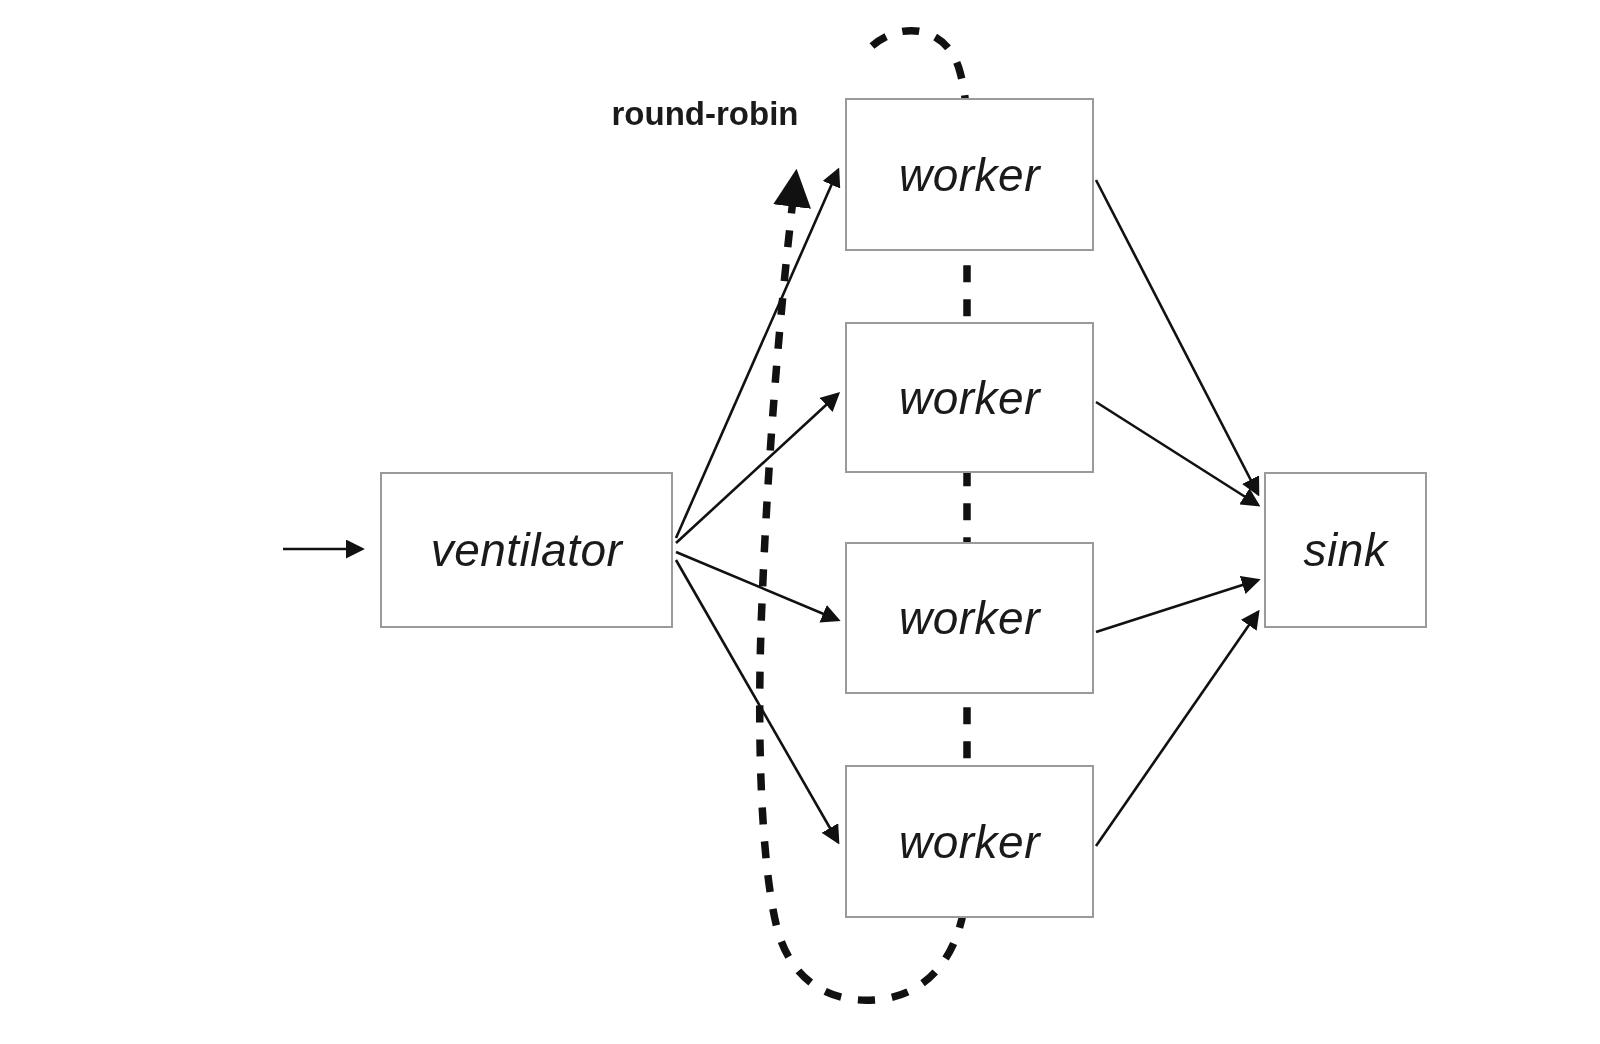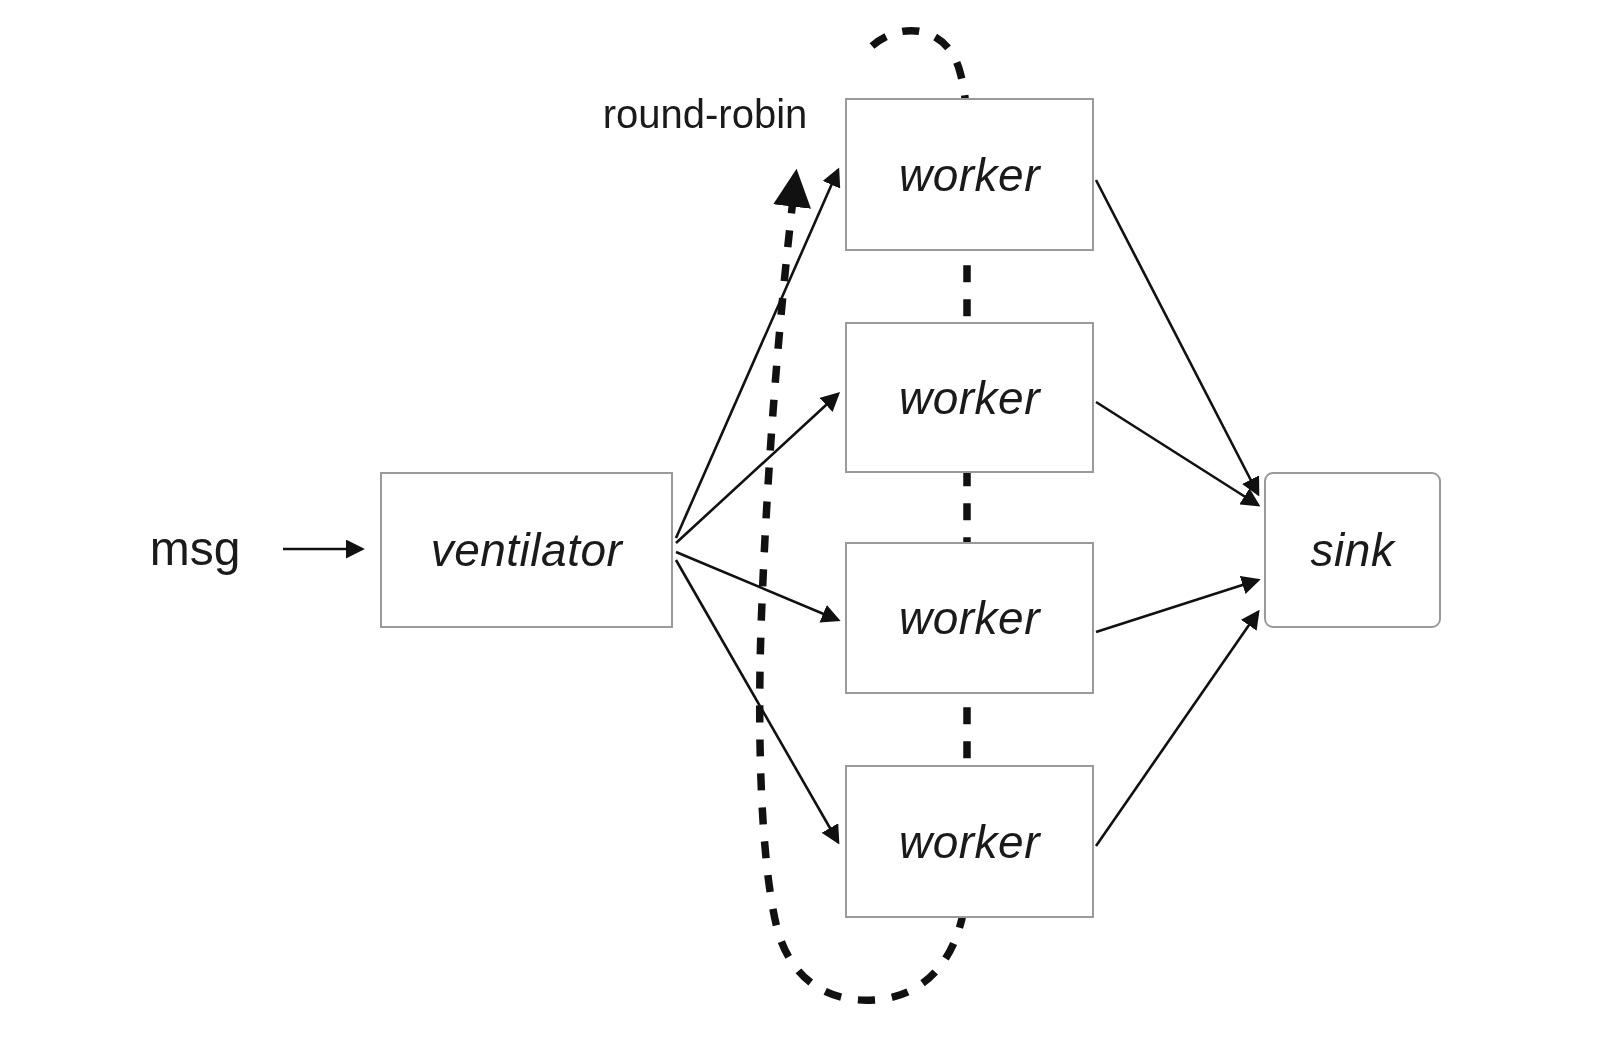--- a/index.html
+++ b/index.html
@@ -48,29 +48,29 @@
     top: 516px;
     width: 150px;
     height: 64px;
     font-size: 48px;
   }
   #round-robin-label {
     left: 585px;
     top: 92px;
     width: 240px;
     height: 44px;
-    font-size: 40px;
-    font-weight: 400;
+    font-size: 33px;
+    font-weight: 700;
   }
   #ventilator-node { left: 380px; top: 472px; width: 293px; height: 156px; }
   #worker-node-1   { left: 845px; top: 98px;  width: 249px; height: 153px; }
   #worker-node-2   { left: 845px; top: 322px; width: 249px; height: 151px; }
   #worker-node-3   { left: 845px; top: 542px; width: 249px; height: 152px; }
   #worker-node-4   { left: 845px; top: 765px; width: 249px; height: 153px; }
-  #sink-node       { left: 1264px; top: 472px; width: 177px; height: 156px; border-radius: 9px; }
+  #sink-node       { left: 1264px; top: 472px; width: 163px; height: 156px; }
 </style>
 </head>
 <body>
 
 <div id="canvas">
 
   <svg id="edges-svg" viewBox="0 0 1600 1044" xmlns="http://www.w3.org/2000/svg">
     <defs>
       <marker id="arrow" viewBox="0 0 10 10" refX="8.5" refY="5" markerWidth="19" markerHeight="19" markerUnits="userSpaceOnUse" orient="auto-start-reverse">
         <path d="M 0 0 L 10 5 L 0 10 z" fill="#111111"></path>
@@ -95,21 +95,20 @@
     <line x1="676" y1="543" x2="838" y2="394" stroke="#111111" stroke-width="2.6" marker-end="url(#arrow)"></line>
     <line x1="676" y1="552" x2="838" y2="620" stroke="#111111" stroke-width="2.6" marker-end="url(#arrow)"></line>
     <line x1="676" y1="560" x2="838" y2="842" stroke="#111111" stroke-width="2.6" marker-end="url(#arrow)"></line>
 
     <line x1="1096" y1="180" x2="1258" y2="494" stroke="#111111" stroke-width="2.6" marker-end="url(#arrow)"></line>
     <line x1="1096" y1="402" x2="1258" y2="505" stroke="#111111" stroke-width="2.6" marker-end="url(#arrow)"></line>
     <line x1="1096" y1="632" x2="1258" y2="580" stroke="#111111" stroke-width="2.6" marker-end="url(#arrow)"></line>
     <line x1="1096" y1="846" x2="1258" y2="612" stroke="#111111" stroke-width="2.6" marker-end="url(#arrow)"></line>
   </svg>
 
-  <div id="msg-label" class="free-label">msg</div>
 
   <div id="round-robin-label" class="free-label">round-robin</div>
 
   <div id="ventilator-node" class="node-box">ventilator</div>
 
   <div id="worker-node-1" class="node-box">worker</div>
 
   <div id="worker-node-2" class="node-box">worker</div>
 
   <div id="worker-node-3" class="node-box">worker</div>

